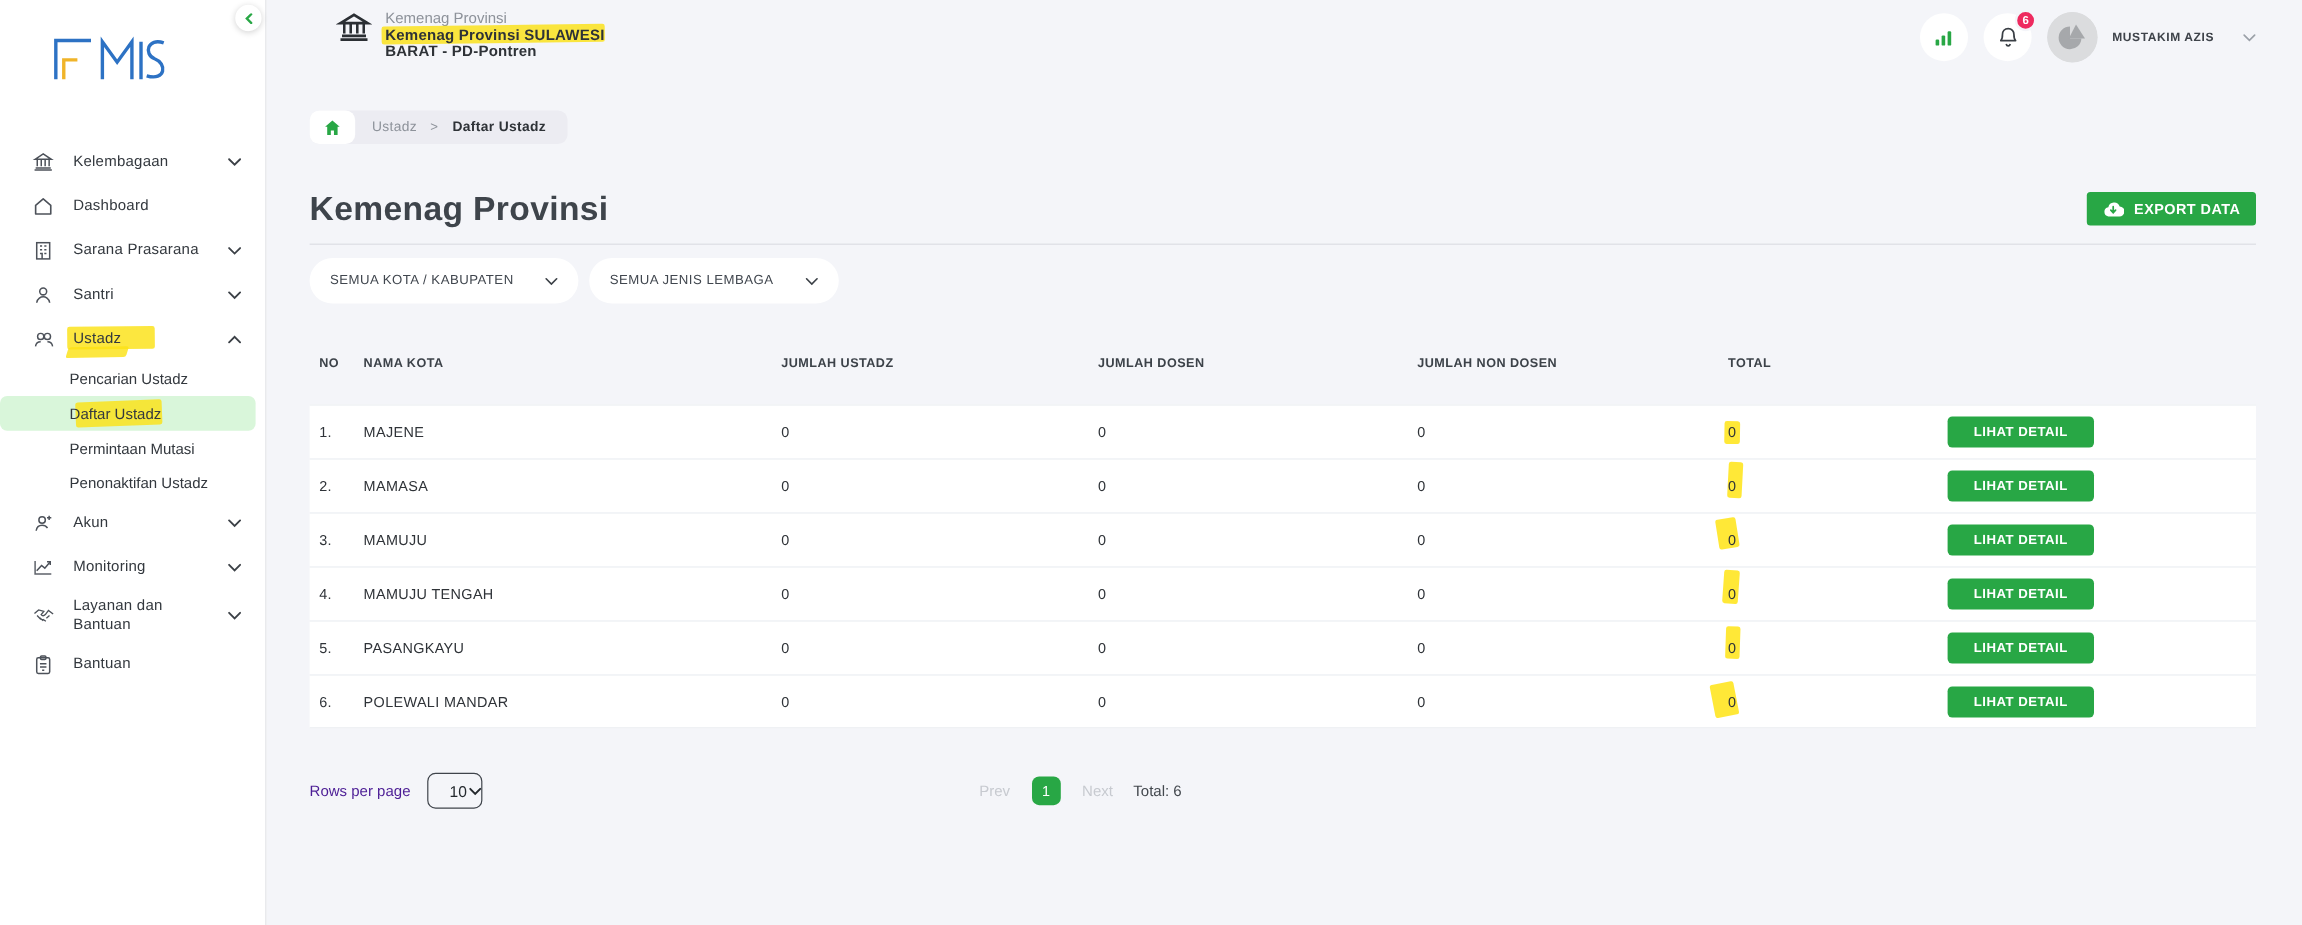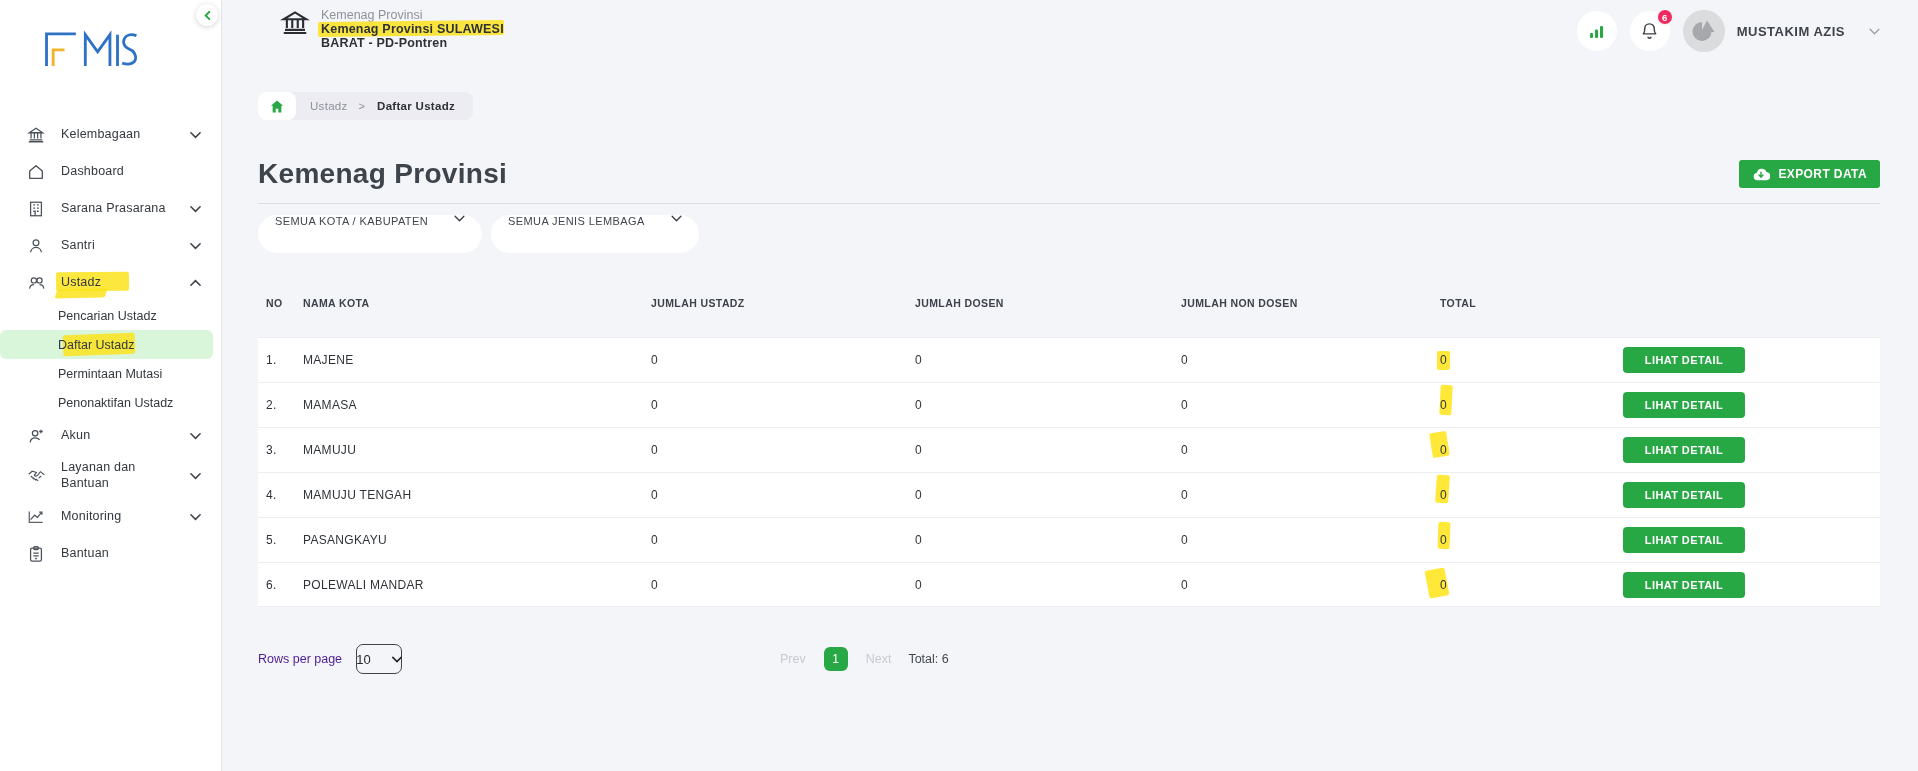--- a/index.html
+++ b/index.html
@@ -37,37 +37,37 @@
   .org-line2, .org-line3 { font-weight:bold; color:#2e3237; letter-spacing:.2px; }
   .org-line2 { position:relative; display:inline-block; }
   .mk-org { left:-3px; top:-1px; width:186px; height:15px; transform:rotate(-.7deg); z-index:0; }
   .org-line2 .t { position:relative; z-index:1; }
   .top-icons { margin-left:auto; display:flex; align-items:center; gap:13px; margin-top:2px; }
   .circle-btn { width:40px; height:40px; border-radius:50%; background:#fff; display:flex; align-items:center; justify-content:center; position:relative; cursor:pointer; }
   .badge { position:absolute; top:-3px; right:-4px; min-width:18px; height:18px; border-radius:50%; background:#ee2a5f;
     color:#fff; font-size:9.5px; font-weight:bold; display:flex; align-items:center; justify-content:center; border:2px solid #f4f5f9; }
   .user-chip { display:flex; align-items:center; gap:12px; cursor:pointer; }
   .avatar { width:42px; height:42px; border-radius:50%; background:#dbdcde; overflow:hidden; display:flex; align-items:center; justify-content:center; }
-  .user-name { font-size:13px; font-weight:bold; color:#3e434a; letter-spacing:.5px; }
+  .user-name { font-size:10px; font-weight:bold; color:#3e434a; letter-spacing:.5px; }
   .user-caret { margin-left:12px; display:flex; }
   
   .breadcrumb { margin-top:34px; display:inline-flex; align-items:center; background:#ececf2; border-radius:8px; height:28px; padding-right:18px; }
   .bc-home { width:38px; height:28px; background:#fff; border-radius:8px; display:flex; align-items:center; justify-content:center; cursor:pointer; }
   .bc-section { margin:0 11px 0 14px; font-size:11.5px; color:#8d929a; letter-spacing:.3px; cursor:pointer; }
   .bc-sep { font-size:11px; color:#8d929a; }
   .bc-current { margin-left:12px; font-size:11.5px; font-weight:bold; color:#2e3237; letter-spacing:.3px; }
   
   .title-row { margin-top:38px; display:flex; align-items:flex-end; }
   h1 { font-size:28px; font-weight:600; color:#3e444b; letter-spacing:.3px; }
   .btn-export { margin-left:auto; margin-bottom:2px; height:28px; background:#28a745; border:none; border-radius:3px;
     color:#fff; font-family:inherit; font-size:12px; font-weight:bold; letter-spacing:.4px; display:flex; align-items:center; gap:8px; padding:0 13px; cursor:pointer;justify-content:flex-end; }
   .divider { border-bottom:1px solid #dcdee4; margin-top:13px; }
   
   .filters { margin-top:11px; display:flex; gap:9px; }
-  .pill { background:#fff; border-radius:19px; height:38px; display:flex; padding:0 17px;
+  .pill { background:#fff; border-radius:19px; height:38px; display:flex; align-items:center; padding:0 17px;
     font-size:11px; color:#40464e; letter-spacing:.4px; cursor:pointer; }
   .pill .pill-caret { margin-left:26px; display:flex; }
   
   .grid { display:grid; grid-template-columns:37px 348px 264px 266px 259px 125px auto; align-items:center; padding-left:8px; }
   .thead { margin-top:44px; margin-bottom:28px; font-size:10.5px; font-weight:bold; color:#3c4249; letter-spacing:.4px; }
   .trow { height:45px; background:#fff; border-top:1px solid #eceef2; font-size:12px; color:#2f3338; letter-spacing:.3px; }
   .trow:last-child { border-bottom:1px solid #eceef2; }
   .totwrap { position:relative; display:inline-block; }
   .totwrap .t { position:relative; z-index:1; }
   .mk-t { position:absolute; background:#ffe414; opacity:.85; border-radius:2px; z-index:0; }
@@ -76,22 +76,22 @@
   .m2 { left:-9px; top:-11px; width:17px; height:25px; transform:rotate(-9deg); }
   .m3 { left:-4px; top:-13px; width:13px; height:28px; transform:rotate(4deg); }
   .m4 { left:-2px; top:-11px; width:12px; height:27px; transform:rotate(2deg); }
   .m5 { left:-13px; top:-9px; width:20px; height:28px; transform:rotate(-11deg); }
   .btn-detail { width:122px; height:26px; margin-left:58px; background:#28a745; border:none; border-radius:4px;
     color:#fff; font-family:inherit; font-size:11px; font-weight:bold; letter-spacing:.4px; cursor:pointer; }
   
   .tfooter { margin-top:36px; display:flex; align-items:center; position:relative; height:32px; }
   .rpp-label { font-size:12.5px; color:#4c1d95; }
   .rpp-select { margin-left:14px; width:46px; height:30px; border:1.6px solid #3f444b; border-radius:7px;
-    display:flex; align-items:center; justify-content:center; gap:21px; font-size:13px; color:#24292e; cursor:pointer; background:#fff0; }
-  .pagination { position:absolute; left:522px; display:flex; align-items:center; font-size:12.5px; }
+    display:flex; align-items:center; justify-content:flex-end; gap:2px; font-size:13px; color:#24292e; cursor:pointer; background:#fff0; }
+  .pagination { position:absolute; left:558px; display:flex; align-items:center; font-size:12.5px; }
   .pg-prev, .pg-next { color:#c7cad0; cursor:pointer; }
   .pg-page { width:24px; height:24px; background:#28a745; border-radius:6px; color:#fff; font-size:12px;
     display:flex; align-items:center; justify-content:center; margin:0 18px; cursor:pointer; }
   .pg-total { margin-left:17px; color:#43484e; }
   svg { display:block; }
 </style>
 </head>
 <body>
 
 <aside class="sidebar">
@@ -213,44 +213,44 @@
           </svg>
       </span>
       <span class="nav-label">Akun</span>
       <span class="nav-chevron">
         <svg width="11" height="8" viewBox="0 0 12 8" fill="none" stroke="#3c4147" stroke-width="1.7" stroke-linecap="round">
             <polyline points="1,1.5 6,6.5 11,1.5"></polyline>
           </svg>
       </span>
     </div>
 
+    <div class="nav-item">
+      <span class="nav-icon">
+        <svg width="18" height="18" viewBox="0 0 20 20" fill="none" stroke="#4d525a" stroke-width="1.4">
+            <path d="M2.5 4 V16 H17.5" opacity=".9"></path>
+            <polyline points="4,13 8.5,8 11.5,10.5 16.5,4.5"></polyline>
+            <polyline points="13.5,4.5 16.5,4.5 16.5,7.5"></polyline>
+          </svg>
+      </span>
+      <span class="nav-label">Monitoring</span>
+      <span class="nav-chevron">
+        <svg width="11" height="8" viewBox="0 0 12 8" fill="none" stroke="#3c4147" stroke-width="1.7" stroke-linecap="round">
+            <polyline points="1,1.5 6,6.5 11,1.5"></polyline>
+          </svg>
+      </span>
+    </div>
+
     <div class="nav-item tall">
       <span class="nav-icon">
         <svg width="19" height="18" viewBox="0 0 22 20" fill="none" stroke="#4d525a" stroke-width="1.3">
             <path d="M2 8 L6 4.5 L11 6 L8.5 9 C9.5 10.5 11 10.5 12.5 9 L15.5 5 L20 8.5"></path>
             <path d="M4.5 10 L8 13.5 M7 12 L10.5 15 M10 13.5 L13 15.5 M13.5 12.5 L16.5 10"></path>
           </svg>
       </span>
       <span class="nav-label">Layanan dan Bantuan</span>
-      <span class="nav-chevron">
-        <svg width="11" height="8" viewBox="0 0 12 8" fill="none" stroke="#3c4147" stroke-width="1.7" stroke-linecap="round">
-            <polyline points="1,1.5 6,6.5 11,1.5"></polyline>
-          </svg>
-      </span>
-    </div>
-
-    <div class="nav-item">
-      <span class="nav-icon">
-        <svg width="18" height="18" viewBox="0 0 20 20" fill="none" stroke="#4d525a" stroke-width="1.4">
-            <path d="M2.5 4 V16 H17.5" opacity=".9"></path>
-            <polyline points="4,13 8.5,8 11.5,10.5 16.5,4.5"></polyline>
-            <polyline points="13.5,4.5 16.5,4.5 16.5,7.5"></polyline>
-          </svg>
-      </span>
-      <span class="nav-label">Monitoring</span>
       <span class="nav-chevron">
         <svg width="11" height="8" viewBox="0 0 12 8" fill="none" stroke="#3c4147" stroke-width="1.7" stroke-linecap="round">
             <polyline points="1,1.5 6,6.5 11,1.5"></polyline>
           </svg>
       </span>
     </div>
 
     <div class="nav-item">
       <span class="nav-icon">
         <svg width="18" height="18" viewBox="0 0 20 20" fill="none" stroke="#4d525a" stroke-width="1.4">

